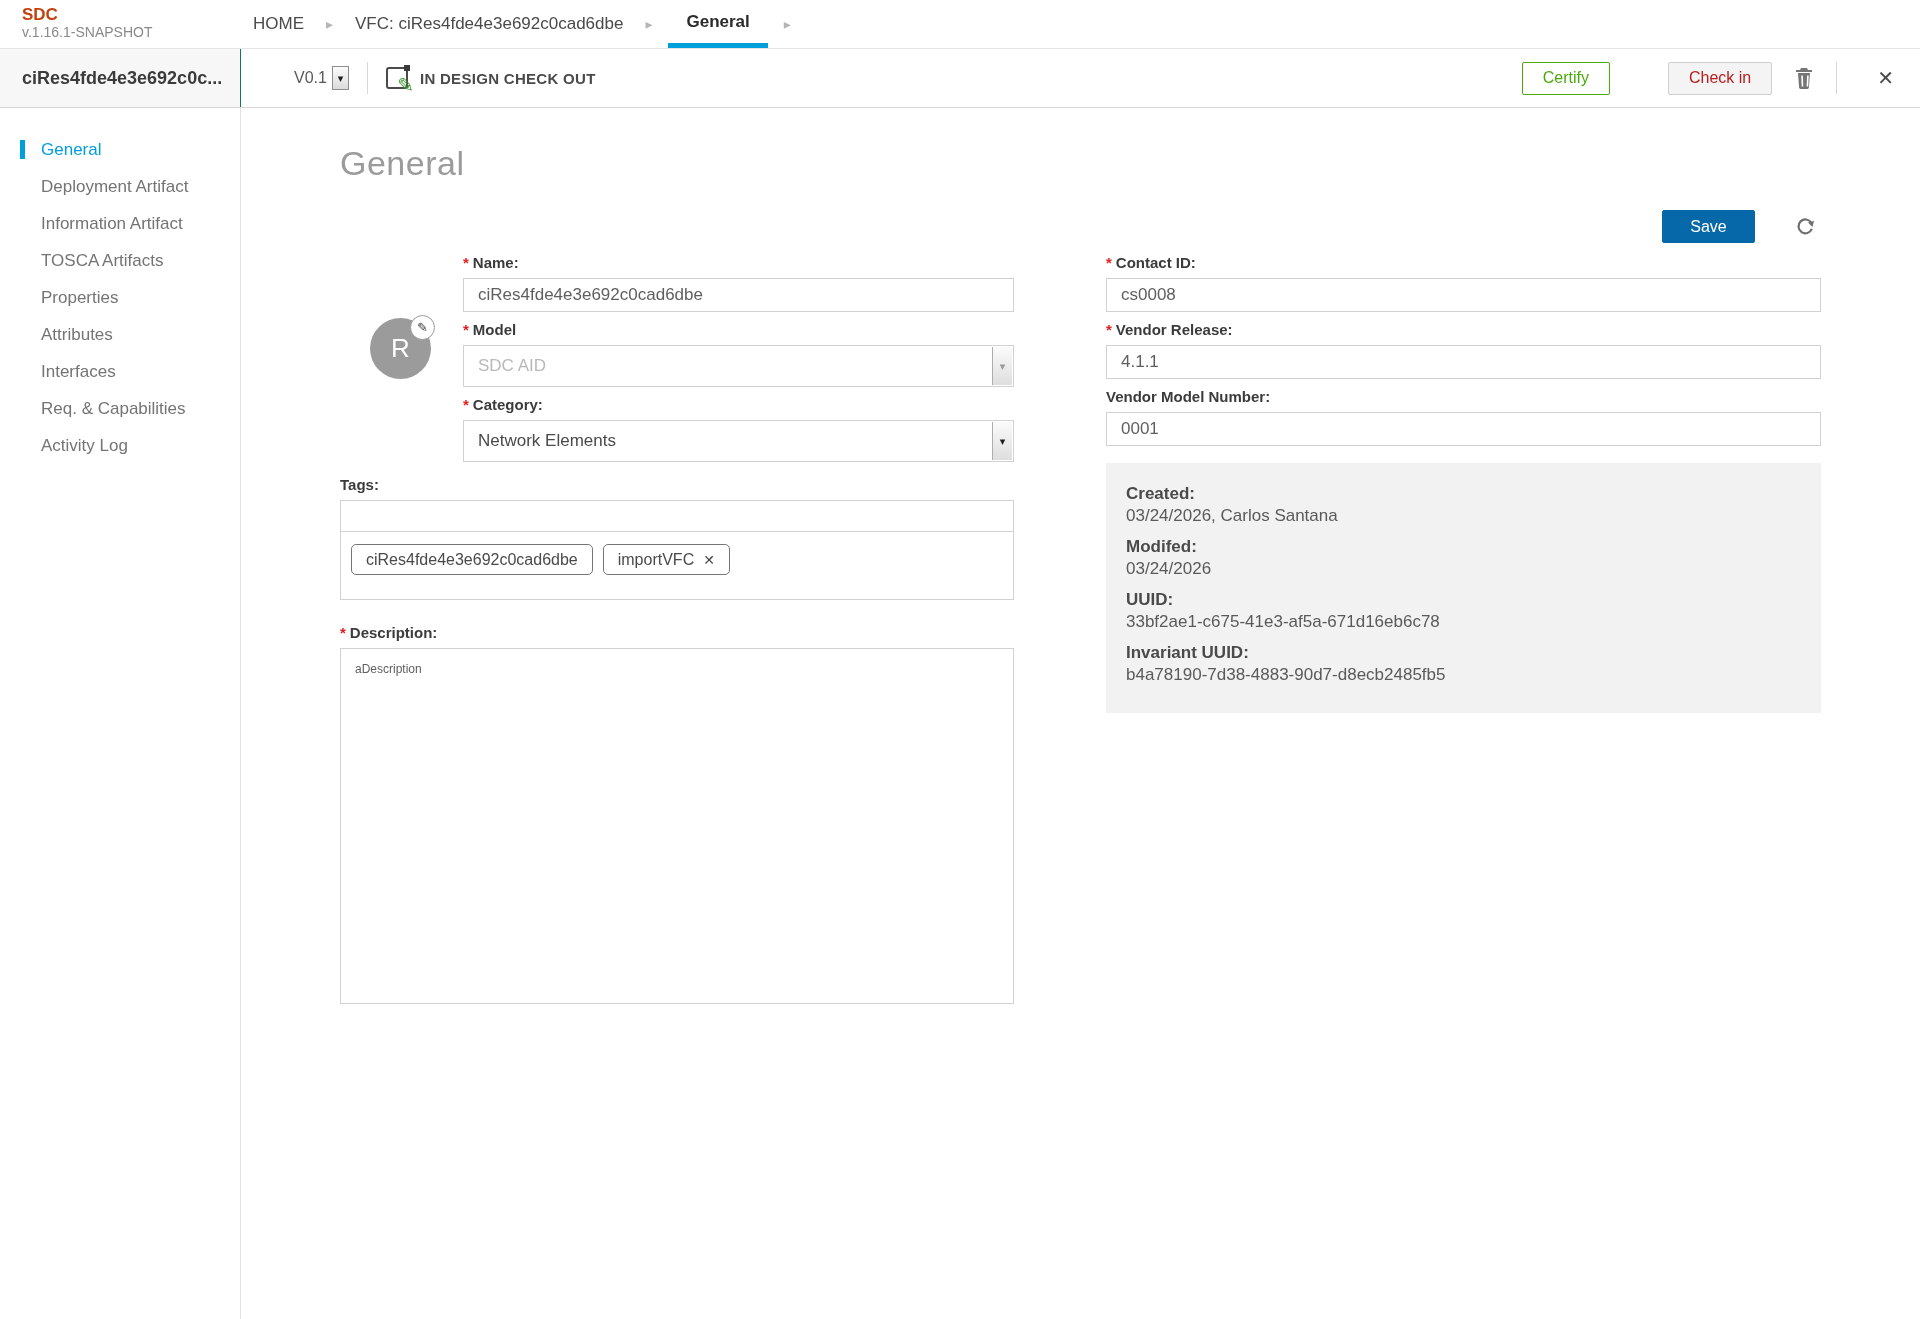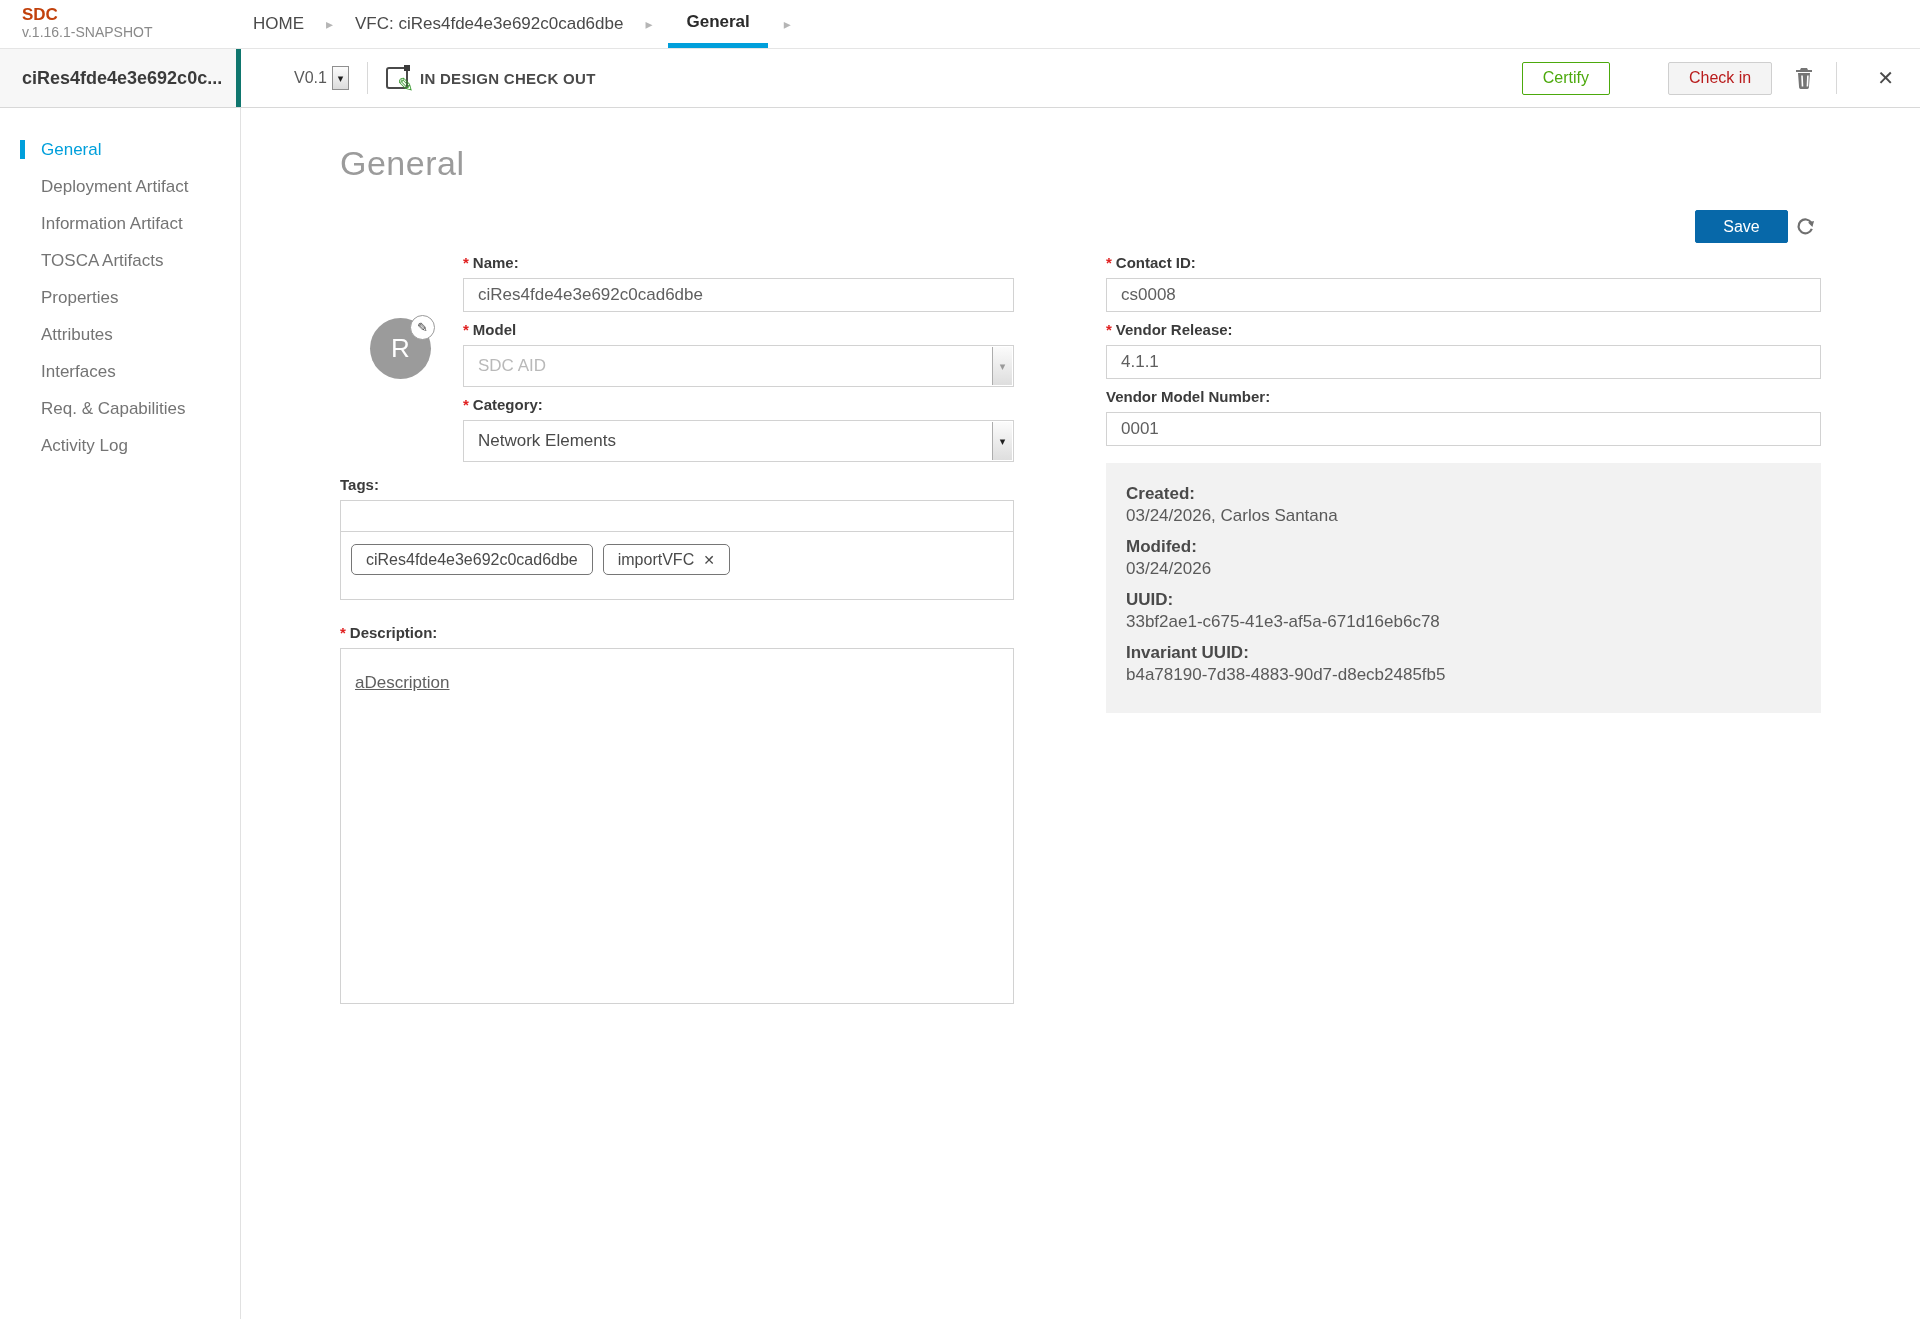--- a/index.html
+++ b/index.html
@@ -14,21 +14,21 @@
   .logo-version { color:#8a8a8a; font-size:14px; line-height:16px; }
   .breadcrumbs { display:flex; align-items:stretch; }
   .crumb { display:flex; align-items:center; font-size:17px; color:#4a4a4a; padding:0 6px;
     cursor:pointer; }
   .crumb-sep { display:flex; align-items:center; color:#b5b5b5; font-size:14px; padding:0 16px; }
   .crumb.current { font-weight:bold; color:#2b2b2b; border-bottom:5px solid #009fdb; padding:0 18px; }
   .breadcrumbs .crumb:first-child { margin-left:6px; }
 
   
   .toolbar-row { height:59px; display:flex; border-bottom:1px solid #d8d8d8; }
-  .entity-cell { width:241px; background:#f7f7f7; border-right:5px solid #0f766e;
+  .entity-cell { width:241px; background:#f7f7f7; border-right:1px solid #0f766e;
     display:flex; align-items:center; padding-left:22px; }
   .entity-title { font-size:18px; font-weight:bold; color:#3b3b3b; }
   .toolbar { flex:1; display:flex; align-items:center; padding:0 22px 0 53px; }
   .version-select { display:flex; align-items:center; cursor:pointer; }
   .version-label { font-size:16px; color:#5a5a5a; margin-right:5px; }
   .spin-btn { width:17px; height:24px; background:linear-gradient(#fcfcfc,#dcdcdc);
     border:1px solid #8f8f8f; display:flex; align-items:center; justify-content:center;
     font-size:11px; color:#1f1f1f; }
   .v-divider { width:1px; height:32px; background:#d8d8d8; margin:0 18px; }
   .checkout-icon { position:relative; width:22px; height:22px; border:2px solid #4a4a4a;
@@ -53,21 +53,21 @@
   .side-item { position:relative; height:37px; display:flex; align-items:center;
     padding-left:41px; font-size:17px; color:#747474; cursor:pointer; }
   .side-item.active { color:#009fdb; }
   .side-item.active::before { content:""; position:absolute; left:20px; top:9px;
     width:5px; height:19px; background:#009fdb; }
 
   .main { flex:1; padding:36px 0 0 99px; }
   .page-title { font-size:34px; font-weight:300; color:#9b9b9b; letter-spacing:0.5px; }
 
   .form-area { width:1481px; margin-top:27px; }
-  .save-row { display:flex; justify-content:flex-end; align-items:center; gap:2px;
+  .save-row { display:flex; justify-content:flex-end; align-items:center; gap:35px;
     margin-bottom:11px; }
   .btn-save { background:#0768a9; border:1px solid #0768a9; color:#fff; width:93px; height:33px; }
 
   .form-grid { display:flex; }
   .col-left { position:relative; width:674px; }
   .col-right { width:715px; margin-left:92px; }
 
   .field-label { font-size:15px; font-weight:bold; color:#3b3b3b; margin-bottom:7px; }
   .req { color:#e02020; margin-right:4px; }
   .text-input { width:100%; height:34px; border:1px solid #d2d2d2; padding:0 14px;
@@ -98,22 +98,22 @@
   .tags-input { width:100%; height:32px; border:1px solid #d2d2d2; padding:0 14px;
     font-size:16px; color:#5f5f5f; font-family:"Liberation Sans", sans-serif; }
   .tags-box { width:100%; height:68px; border:1px solid #d2d2d2; border-top:none;
     padding:12px 10px; display:flex; align-items:flex-start; gap:10px; }
   .tag-chip { display:inline-flex; align-items:center; gap:9px; height:31px;
     border:1px solid #767676; border-radius:5px; padding:0 14px; font-size:16px;
     color:#4a4a4a; background:#fff; }
   .tag-remove { font-size:14px; color:#4a4a4a; cursor:pointer; line-height:1; }
 
   .desc-block { margin-top:24px; }
-  .desc-textarea { width:674px; height:356px; border:1px solid #d2d2d2; padding:24px 14px;
-    font-size:17px; color:#5f5f5f; font-family:"Liberation Sans", sans-serif; resize:none;text-decoration:underline; }
+  .desc-textarea { width:674px; height:356px; border:1px solid #d2d2d2; padding:13px 14px;
+    font-size:12px; color:#5f5f5f; font-family:"Liberation Sans", sans-serif; resize:none; }
 
   .meta-panel { margin-top:17px; background:#f2f2f2; padding:20px 20px 18px 20px; }
   .meta-group { margin-bottom:9px; }
   .meta-label { font-size:17px; font-weight:bold; color:#4a4a4a; line-height:22px; }
   .meta-value { font-size:17px; color:#5a5a5a; line-height:22px; }
 </style>
 </head>
 <body>
 
 <div class="header">

